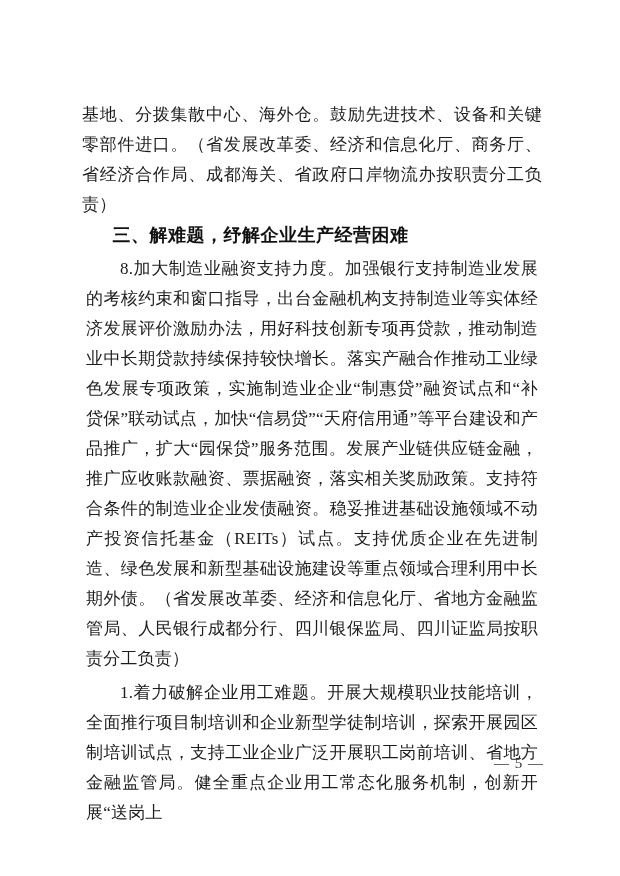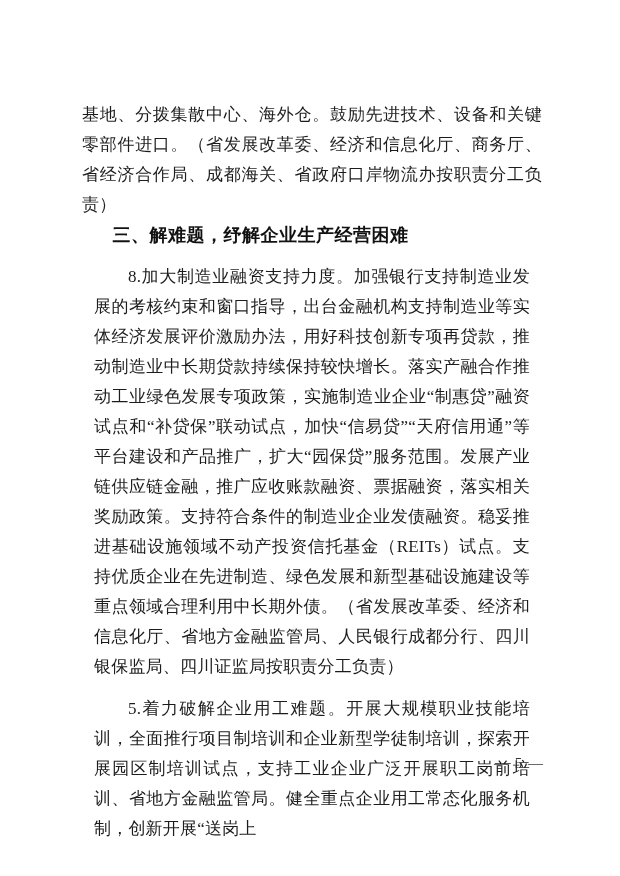--- a/index.html
+++ b/index.html
@@ -34,21 +34,21 @@
     margin: 0;
     font-family: "Liberation Sans", "DejaVu Sans", sans-serif;
     font-weight: bold;
     font-size: 18px;
     line-height: 30px;
     text-indent: 1.7em;
     letter-spacing: 0.5px;
     color: #111111;
   }
   .numbered-para {
-    margin: 12px;
+    margin: 4px;
     text-indent: 2em;
     text-align: justify;
     text-justify: inter-ideograph;
     letter-spacing: 0.2px;
   }
   .para-lead {
     
   }
   .page-number {
     position: absolute;
@@ -67,18 +67,18 @@
 
   <p class="body-text continuation">基地、分拨集散中心、海外仓。鼓励先进技术、设备和关键零部件进口。（省发展改革委、经济和信息化厅、商务厅、省经济合作局、成都海关、省政府口岸物流办按职责分工负责）</p>
 
   <h2 class="section-heading">三、解难题，纾解企业生产经营困难</h2>
 
   <p class="numbered-para">
     <span class="para-lead">8.加大制造业融资支持力度。</span><span>加强银行支持制造业发展的考核约束和窗口指导，出台金融机构支持制造业等实体经济发展评价激励办法，用好科技创新专项再贷款，推动制造业中长期贷款持续保持较快增长。落实产融合作推动工业绿色发展专项政策，实施制造业企业“制惠贷”融资试点和“补贷保”联动试点，加快“信易贷”“天府信用通”等平台建设和产品推广，扩大“园保贷”服务范围。发展产业链供应链金融，推广应收账款融资、票据融资，落实相关奖励政策。支持符合条件的制造业企业发债融资。稳妥推进基础设施领域不动产投资信托基金（REITs）试点。支持优质企业在先进制造、绿色发展和新型基础设施建设等重点领域合理利用中长期外债。（省发展改革委、经济和信息化厅、省地方金融监管局、人民银行成都分行、四川银保监局、四川证监局按职责分工负责）</span>
   </p>
 
   <p class="numbered-para">
-    <span class="para-lead">5.着力破解企业用工难题。</span><span>开展大规模职业技能培训，全面推行项目制培训和企业新型学徒制培训，探索开展园区制培训试点，支持工业企业广泛开展职工岗前培训、省地方金融监管局。健全重点企业用工常态化服务机制，创新开展“送岗上</span>
+    <span class="para-lead">1.着力破解企业用工难题。</span><span>开展大规模职业技能培训，全面推行项目制培训和企业新型学徒制培训，探索开展园区制培训试点，支持工业企业广泛开展职工岗前培训、省地方金融监管局。健全重点企业用工常态化服务机制，创新开展“送岗上</span>
   </p>
 
   <div class="page-number">— 5 —</div>
 
 </div>
 
 </body></html>

